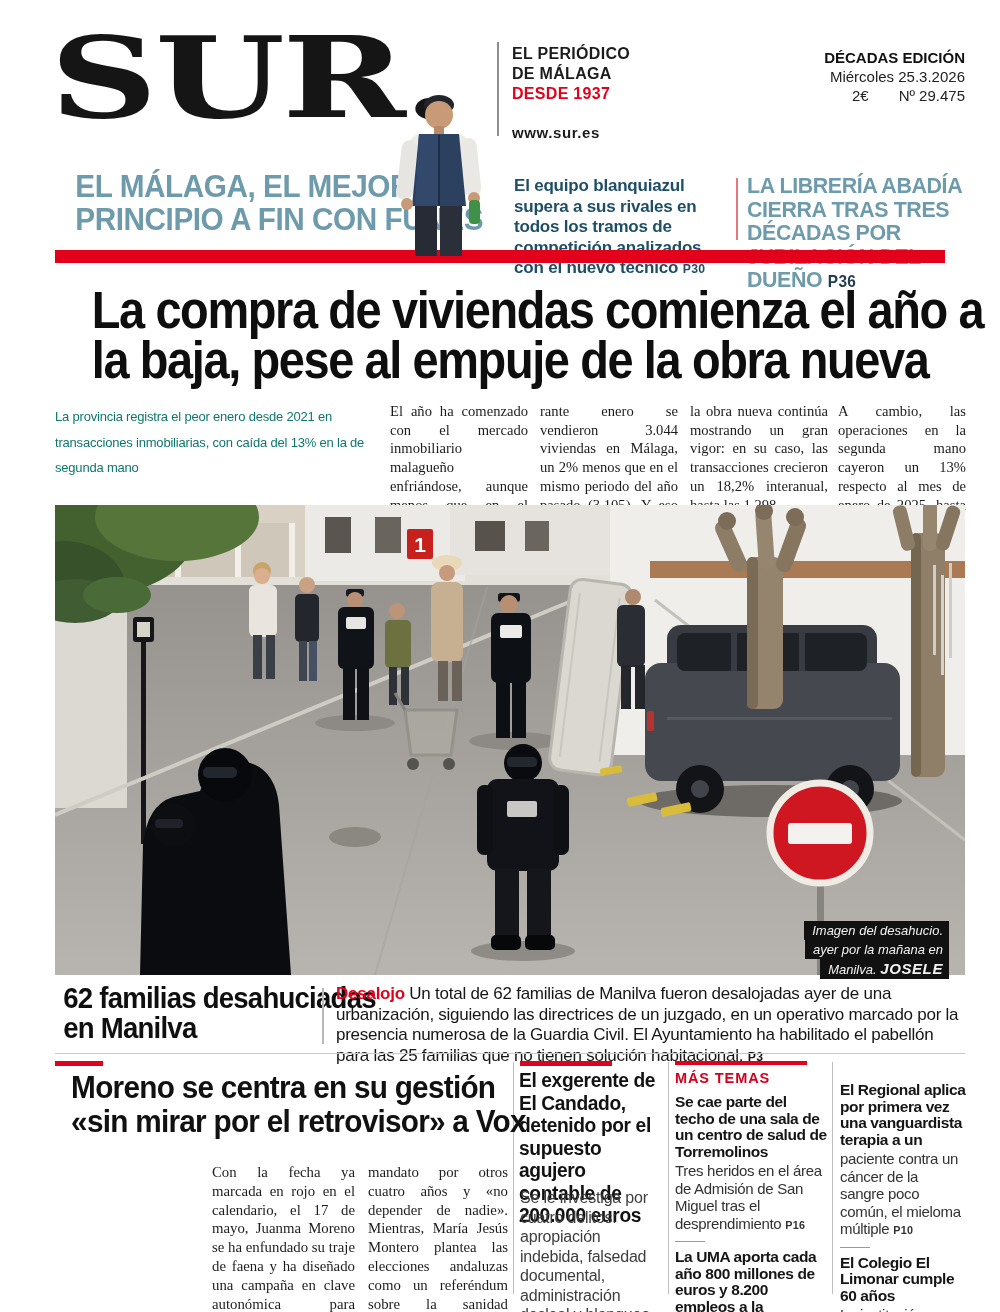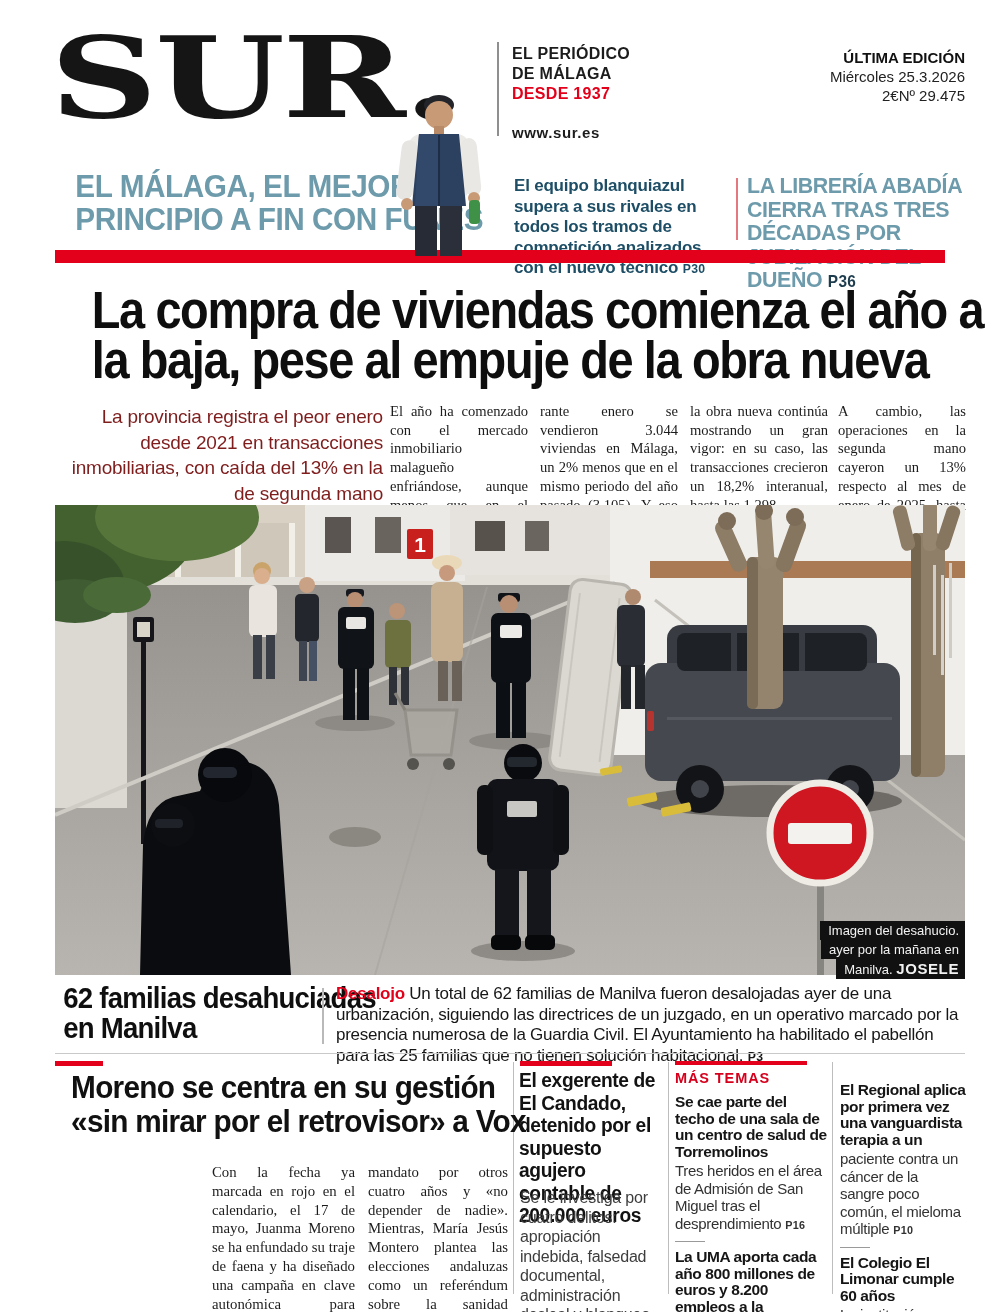--- a/index.html
+++ b/index.html
@@ -12,47 +12,47 @@
   
   #logo{left:50px;top:18px;font-family:"DejaVu Serif","Liberation Serif",serif;
         font-weight:bold;font-size:112px;line-height:120px;letter-spacing:-2px;color:#151515;
         transform:scaleX(1.33);}
   #mast-divider{left:497px;top:42px;width:2px;height:94px;background:#8f8f8f;}
   #tagline{left:512px;top:44px;font-size:16px;line-height:20px;font-weight:bold;color:#1c1c1c;letter-spacing:.3px;}
   #tagline .red{color:#e2001a;}
   #tagline .site{font-size:15px;letter-spacing:.6px;margin-top:19px;}
   #edition{right:35px;top:48px;text-align:right;font-size:15px;line-height:19px;color:#222;}
   #edition .b{font-weight:bold;color:#111;}
-  #edition .issue{margin-left:0;}
+  #edition .issue{margin-left:30px;}
 
   
   #funes{left:383px;top:88px;width:112px;height:168px;z-index:6;}
 
   
   #teaser-left{left:60px;top:170px;font-weight:bold;font-size:32px;line-height:33px;
                color:#6d9bab;letter-spacing:-.5px;transform:scaleX(.93);white-space:nowrap;}
   #teaser-mid{left:514px;top:176px;width:220px;font-weight:bold;font-size:17px;line-height:20.5px;
               color:#1d4e66;letter-spacing:-.2px;}
   #teaser-vrule{left:736px;top:178px;width:2px;height:62px;background:#e5787f;}
   #teaser-right{left:747px;top:174px;width:232px;font-weight:bold;font-size:22.5px;line-height:23.5px;
                 color:#6d9bab;letter-spacing:-.4px;transform:scaleX(.95);}
   #teaser-right .pg{color:#1d3c4e;}
   #red-stripe{left:55px;top:250px;width:890px;height:13px;background:#e2001a;}
 
   
   #lead-headline{left:53px;top:286px;font-weight:bold;font-size:51px;line-height:50px;
                  letter-spacing:-1.5px;color:#0e0e0e;transform:scaleX(.92);white-space:nowrap;}
-  #lead-subhead{left:55px;top:404px;width:328px;font-size:19px;line-height:25.5px;color:#7f1d1d;letter-spacing:-.2px;text-align:right;}
+  #lead-subhead{left:55px;top:404px;width:328px;font-size:13px;line-height:25.5px;color:#0f766e;letter-spacing:-.2px;}
   .bodycol{font-family:"Liberation Serif",serif;font-size:14.6px;line-height:18.7px;
            text-align:justify;color:#1c1c1c;top:402px;width:138px;}
   #col1{left:390px;} #col2{left:540px;} #col3{left:690px;} #col4{left:838px;width:128px;}
 
   
   #photo{left:55px;top:505px;width:910px;height:470px;background:#a9a6a1;}
-  #caption{position:absolute;right:0;bottom:-4px;text-align:right;font-size:13px;line-height:15px;color:#f2f2f2;}
+  #caption{position:absolute;right:16px;bottom:-4px;text-align:right;font-size:13px;line-height:15px;color:#f2f2f2;font-style:italic;}
   #caption .cl{background:#111;display:inline-block;padding:2px 6px 2px 8px;}
   #caption .credit{font-weight:bold;font-size:15px;letter-spacing:.6px;}
 
   
   #evict-headline{left:55px;top:983px;font-weight:bold;font-size:29px;line-height:30px;
                   letter-spacing:-.8px;color:#0f0f0f;transform:scaleX(.95);white-space:nowrap;}
   #evict-vrule{left:322px;top:988px;width:2px;height:56px;background:#b9b9b9;}
   #evict-body{left:336px;top:984px;width:630px;font-size:17px;line-height:20.7px;
               letter-spacing:-.25px;color:#161616;}
   #evict-body .kicker{color:#e2001a;font-weight:bold;margin-top:32px;}
@@ -89,21 +89,21 @@
 
   <div id="logo" class="abs cond">SUR.</div>
   <div id="mast-divider" class="abs"></div>
   <div id="tagline" class="abs">
     <div>EL PERIÓDICO</div>
     <div>DE MÁLAGA</div>
     <div class="red">DESDE 1937</div>
     <div class="site">www.sur.es</div>
   </div>
   <div id="edition" class="abs">
-    <div class="b">ÚLTIMA EDICIÓN</div>
+    <div class="b">DÉCADAS EDICIÓN</div>
     <div>Miércoles 25.3.2026</div>
     <div><span>2€</span><span class="issue">Nº 29.475</span></div>
   </div>
 
   <svg id="funes" class="abs" viewBox="0 0 112 168">
     <ellipse cx="56" cy="17" rx="15" ry="10" fill="#23252b"></ellipse>
     <circle cx="56" cy="27" r="14" fill="#c89a76"></circle>
     <rect x="51" y="38" width="10" height="9" fill="#b98a68"></rect>
     <rect x="26" y="46" width="60" height="66" rx="12" fill="#ecebe7"></rect>
     <rect x="16" y="52" width="16" height="60" rx="8" fill="#e6e5e1" transform="rotate(7 24 82)"></rect>

